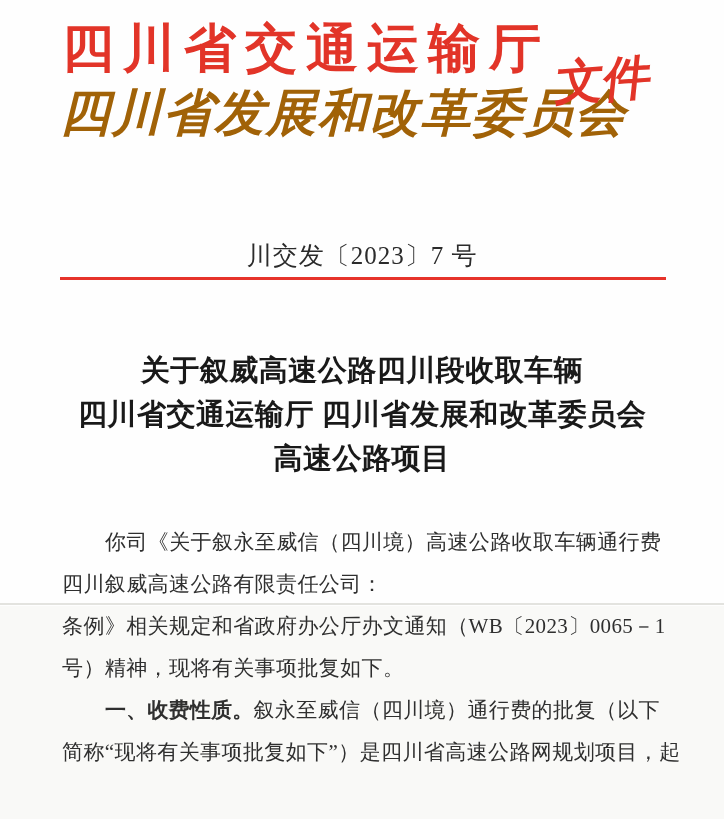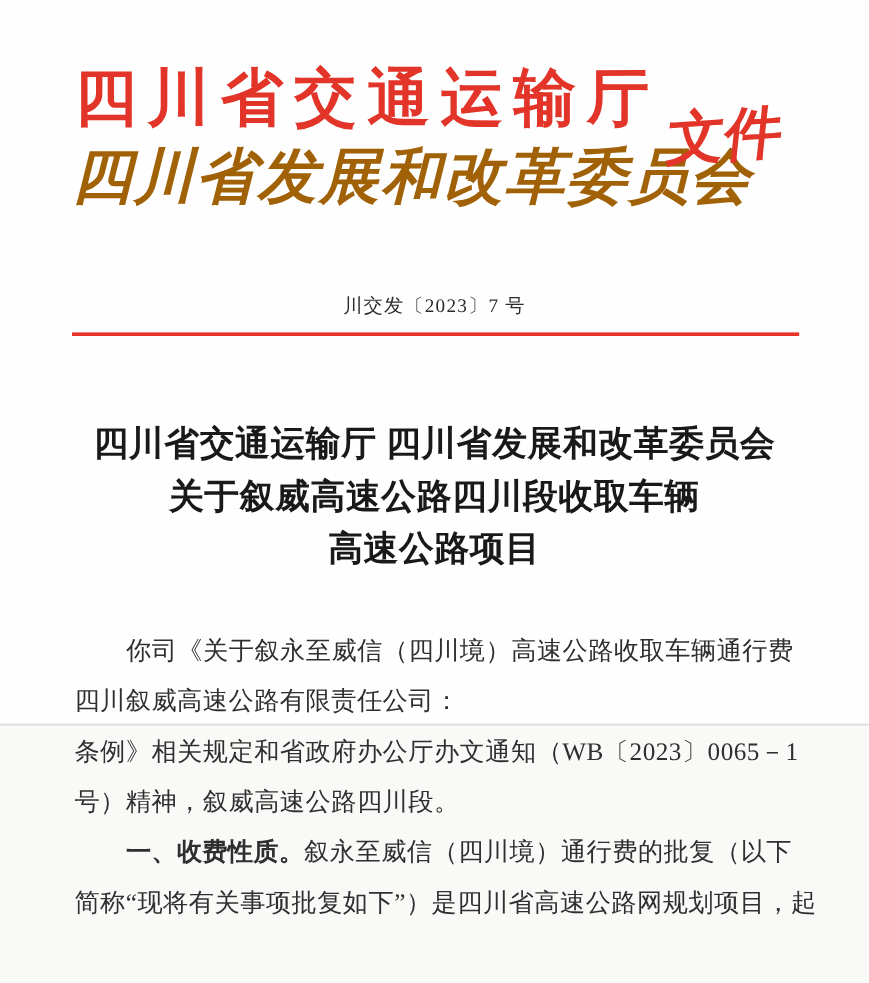--- a/index.html
+++ b/index.html
@@ -18,42 +18,42 @@
     left: 0; top: 606px; width: 724px; height: 213px;
     background: #f7f7f4;
     opacity: 0.75;
   }
   .scan-line {
     position: absolute;
     left: 0; top: 603px; width: 724px; height: 2px;
     background: #e3e3df;
   }
   
-  .letterhead { position: absolute; left: 0; top: 0; width: 688px; height: 160px; margin-top: 34px; }
+  .letterhead { position: absolute; left: 0; top: 0; width: 688px; height: 160px; }
   .agency-line1 {
     position: absolute; left: 62px; top: 20px;
     font-size: 52px; line-height: 58px; font-weight: bold;
     letter-spacing: 9px; color: #e23428; white-space: nowrap;
   }
   .agency-line2 {
     position: absolute; left: 60px; top: 84px;
     font-size: 50px; line-height: 58px; font-weight: bold;
     letter-spacing: 1.5px; color: #a16207; white-space: nowrap; font-style: italic;
   }
   .doc-word {
     position: absolute; left: 556px; top: 50px;
     font-size: 48px; line-height: 60px; font-weight: bold;
     color: #e23428; white-space: nowrap;
     transform: rotate(-4deg) skewX(-10deg);
     transform-origin: center;
   }
   
   .doc-number {
     position: absolute; left: 0; top: 241px; width: 724px;
-    text-align: center; font-size: 16px; line-height: 30px;
+    text-align: center; font-size: 25px; line-height: 30px;
     color: #2b2b2b; letter-spacing: 1px;
   }
   .red-rule {
     position: absolute; left: 60px; top: 277px; width: 606px; height: 3px;
     background: #e6332a;
   }
   
   .doc-title {
     position: absolute; left: 0; top: 348px; width: 724px;
     text-align: center; color: #191919;
@@ -90,29 +90,29 @@
     <div class="agency-line1">四川省交通运输厅</div>
     <div class="agency-line2">四川省发展和改革委员会</div>
     <div class="doc-word">文件</div>
   </div>
 
   <div class="doc-number">川交发〔2023〕7 号</div>
 
   <div class="red-rule"></div>
 
   <div class="doc-title">
+    <div class="title-line">关于叙威高速公路四川段收取车辆</div>
     <div class="title-line">四川省交通运输厅 四川省发展和改革委员会</div>
-    <div class="title-line">关于叙威高速公路四川段收取车辆</div>
     <div class="title-line">高速公路项目</div>
   </div>
 
   <div class="doc-body">
     <div class="body-line indent">你司《关于叙永至威信（四川境）高速公路收取车辆通行费</div>
 
     <div class="body-line">四川叙威高速公路有限责任公司：</div>
     <div class="body-line">条例》相关规定和省政府办公厅办文通知（WB〔2023〕0065－1</div>
-    <div class="body-line">号）精神，叙威高速公路四川段。</div>
+    <div class="body-line">号）精神，现将有关事项批复如下。</div>
 
     <div class="body-line indent"><span class="lead-bold">一、收费性质。</span><span>叙永至威信（四川境）通行费的批复（以下</span></div>
     <div class="body-line">简称“现将有关事项批复如下”）是四川省高速公路网规划项目，起</div>
   </div>
 
 </div>
 
 </body></html>

